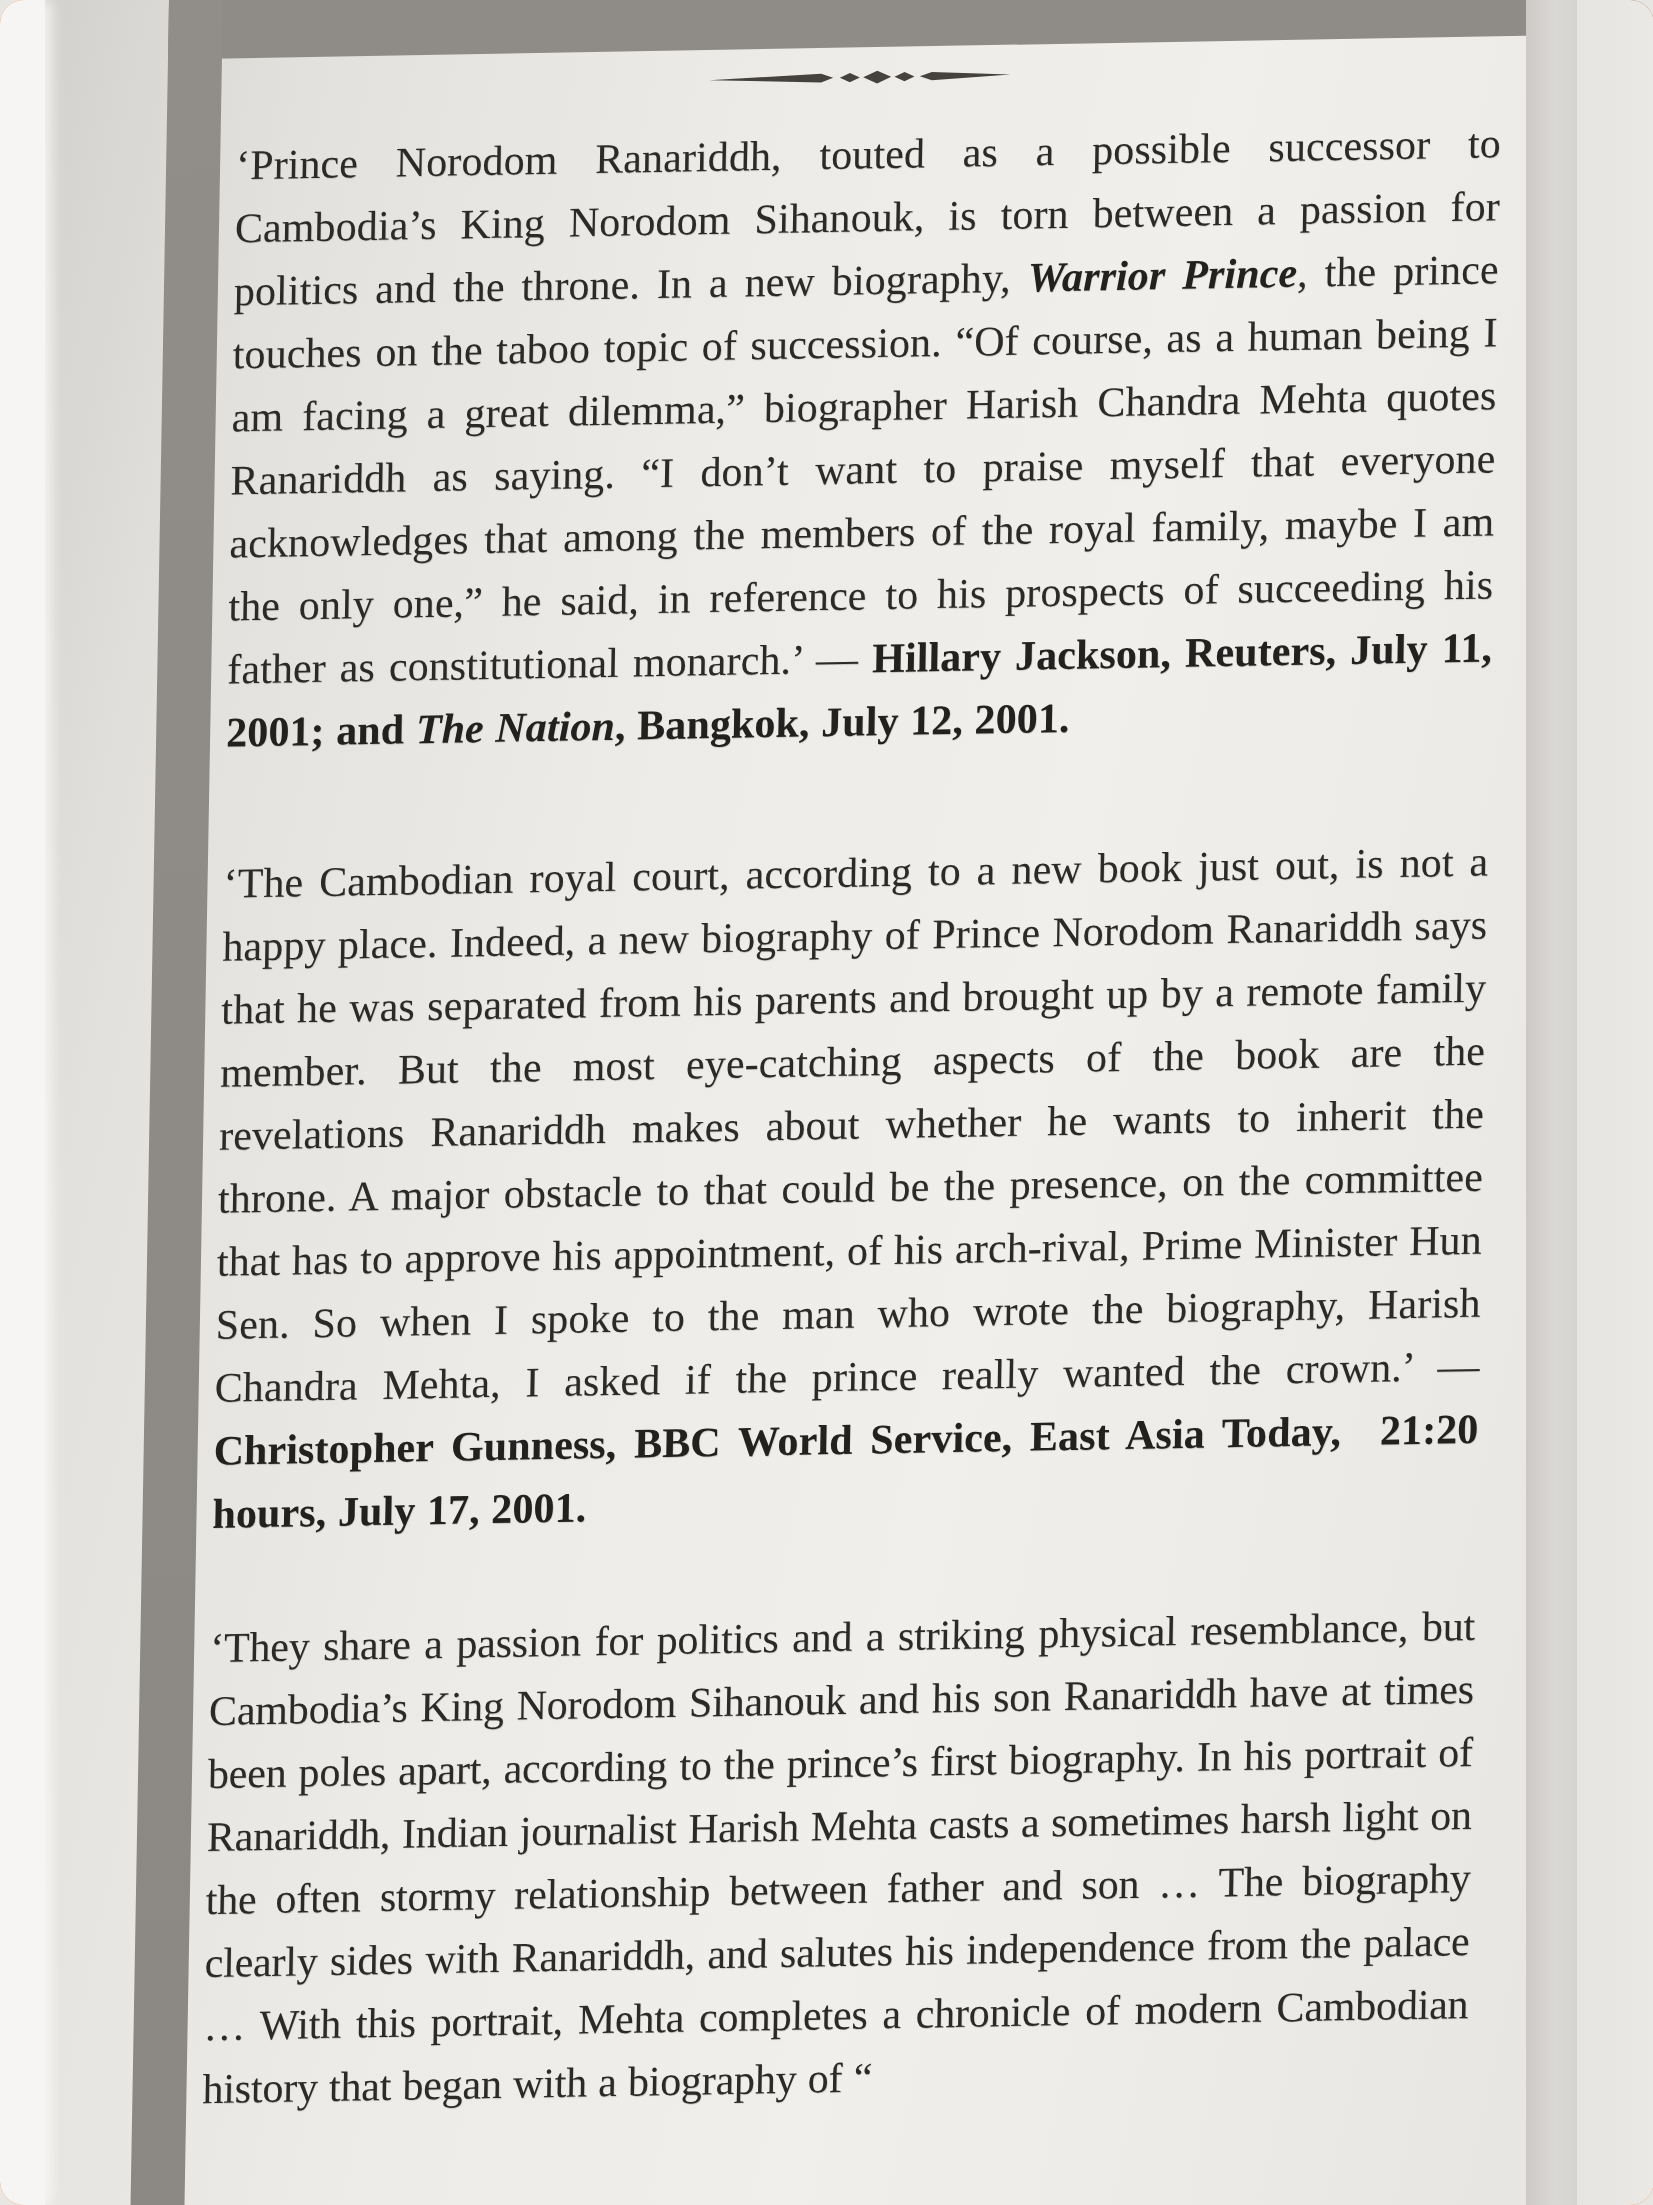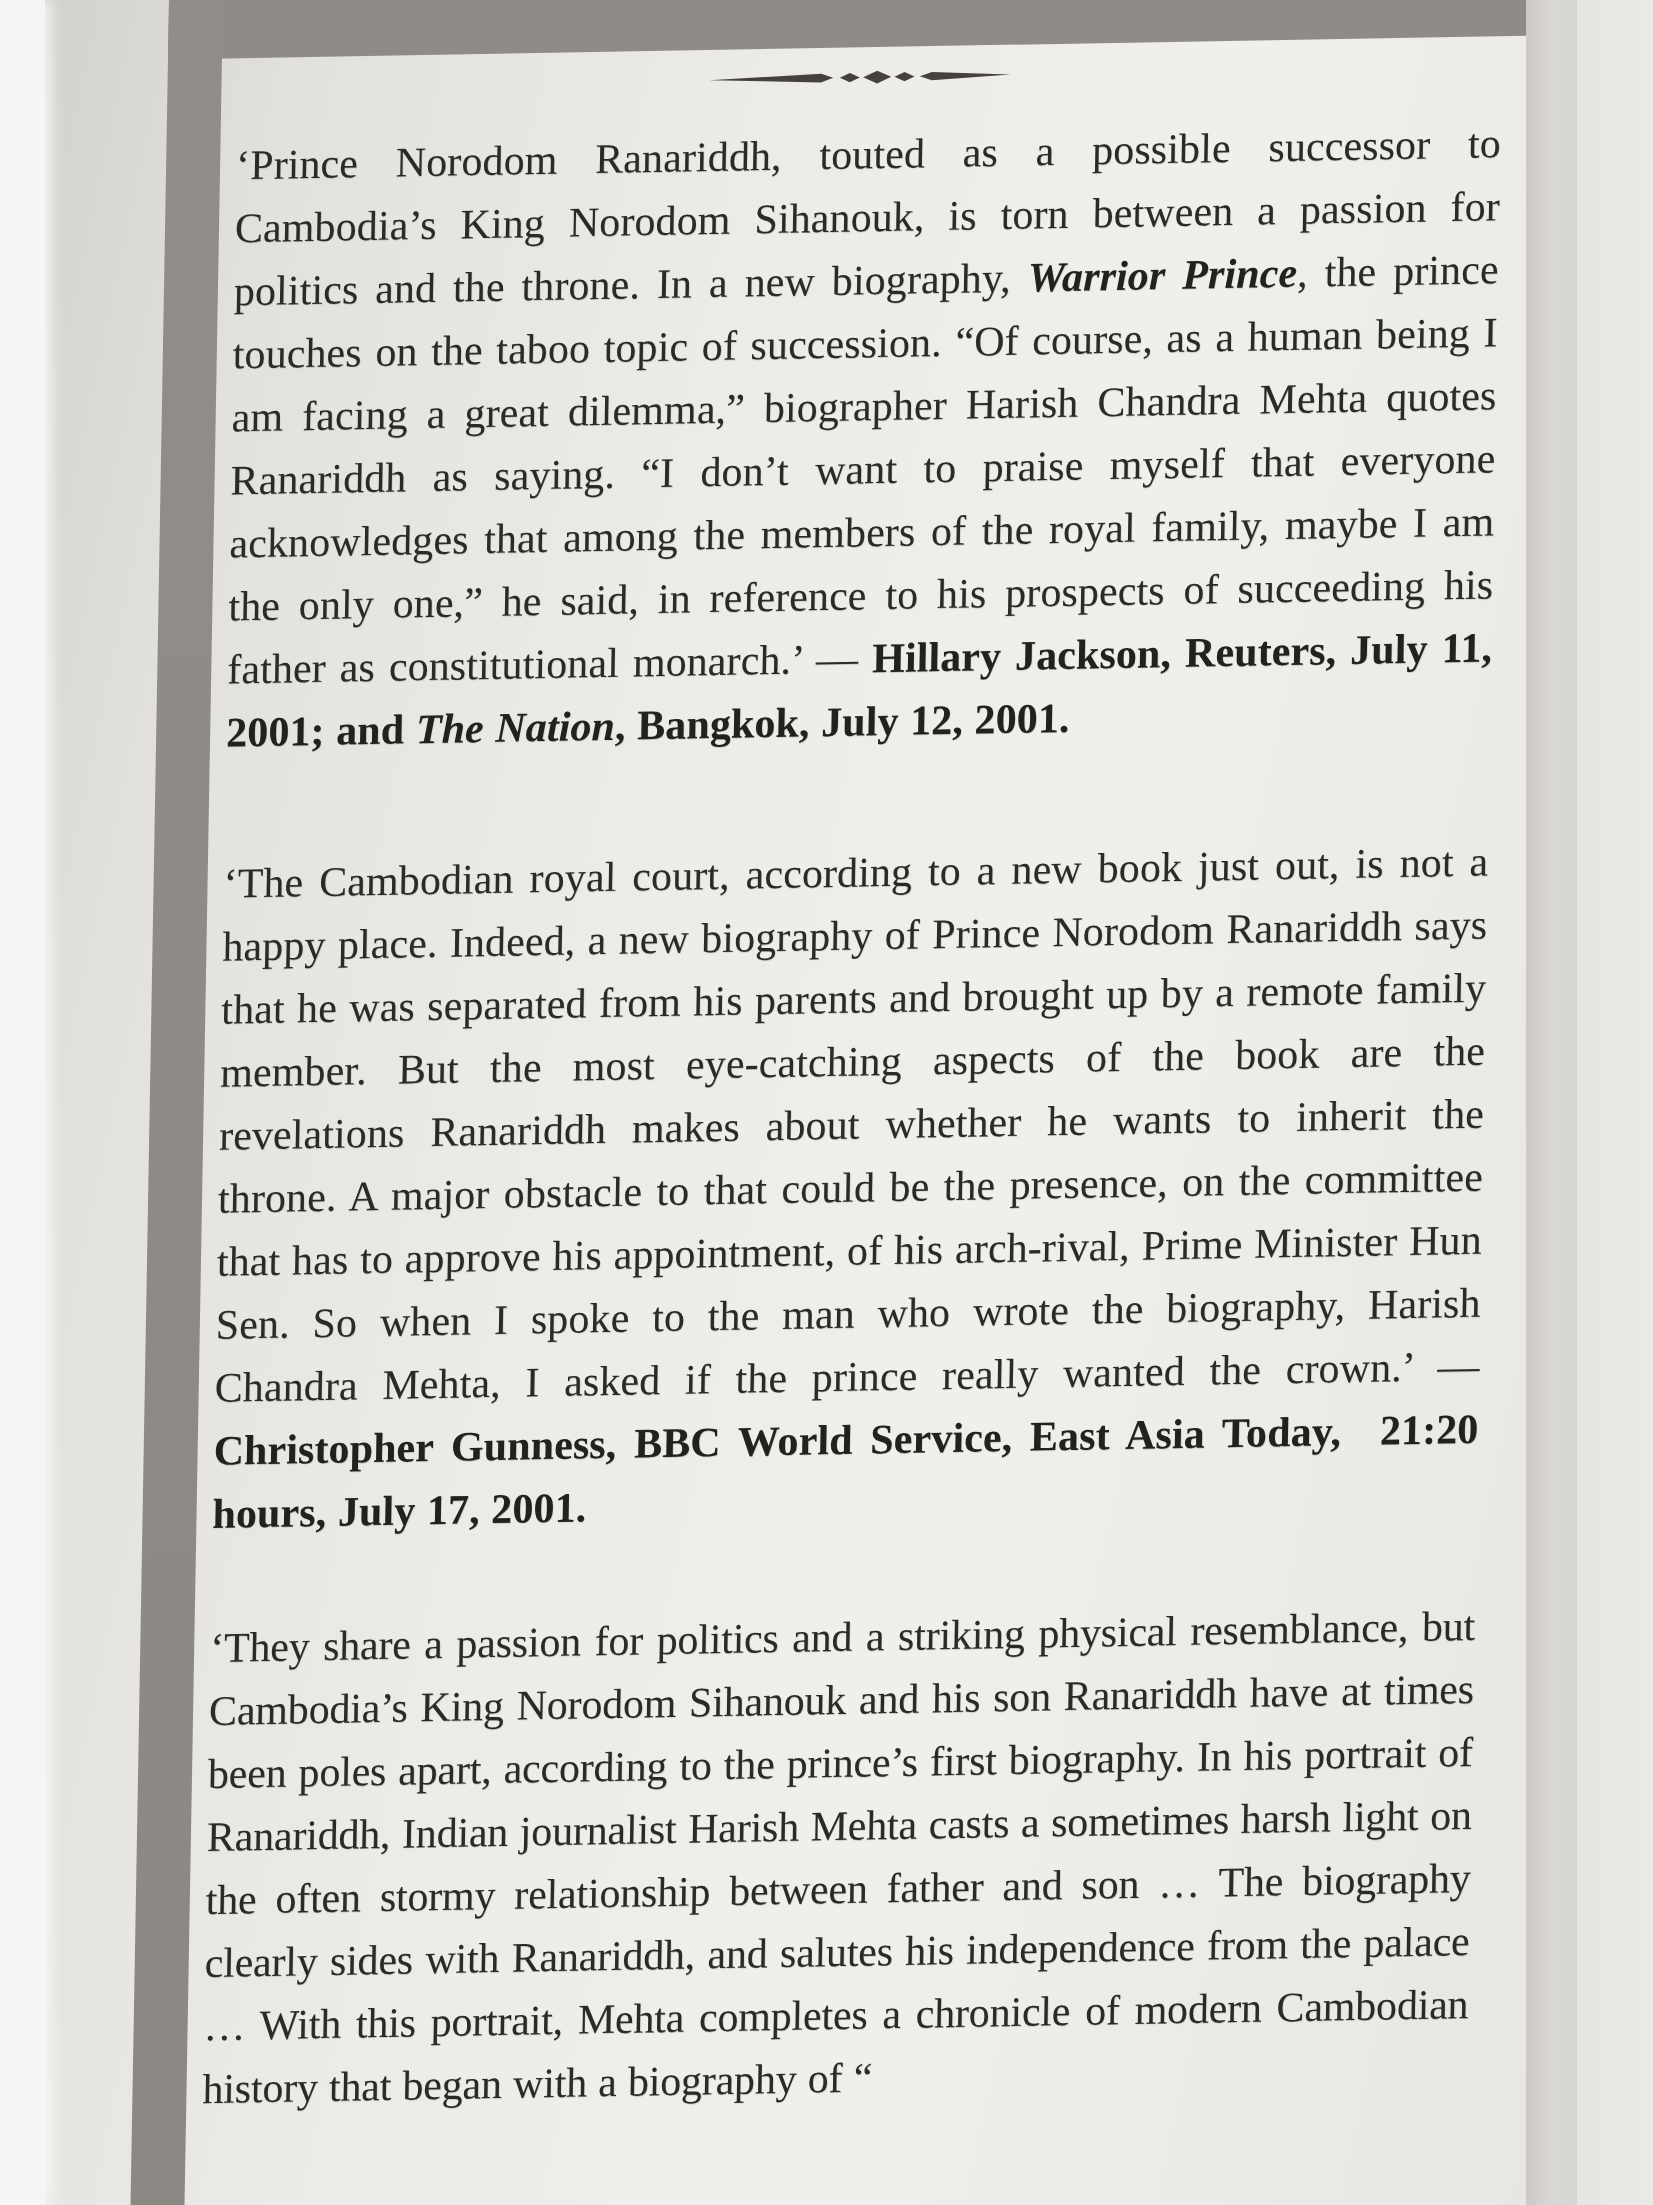--- a/index.html
+++ b/index.html
@@ -12,20 +12,21 @@
     height: 2205px;
     overflow: hidden;
     font-family: "Liberation Serif", "DejaVu Serif", serif;
   }
   .photo {
     position: relative;
     width: 1654px;
     height: 2205px;
     background: #f97316;
     overflow: hidden;
+    border-radius: 24px;
   }
   
   .edge-left {
     position: absolute;
     left: 0; top: 0;
     width: 45px; height: 100%;
     background: #f6f5f3;
     box-shadow: 6.8px 0 12px rgba(250,249,247,0.8);
     z-index: 4;
   }

